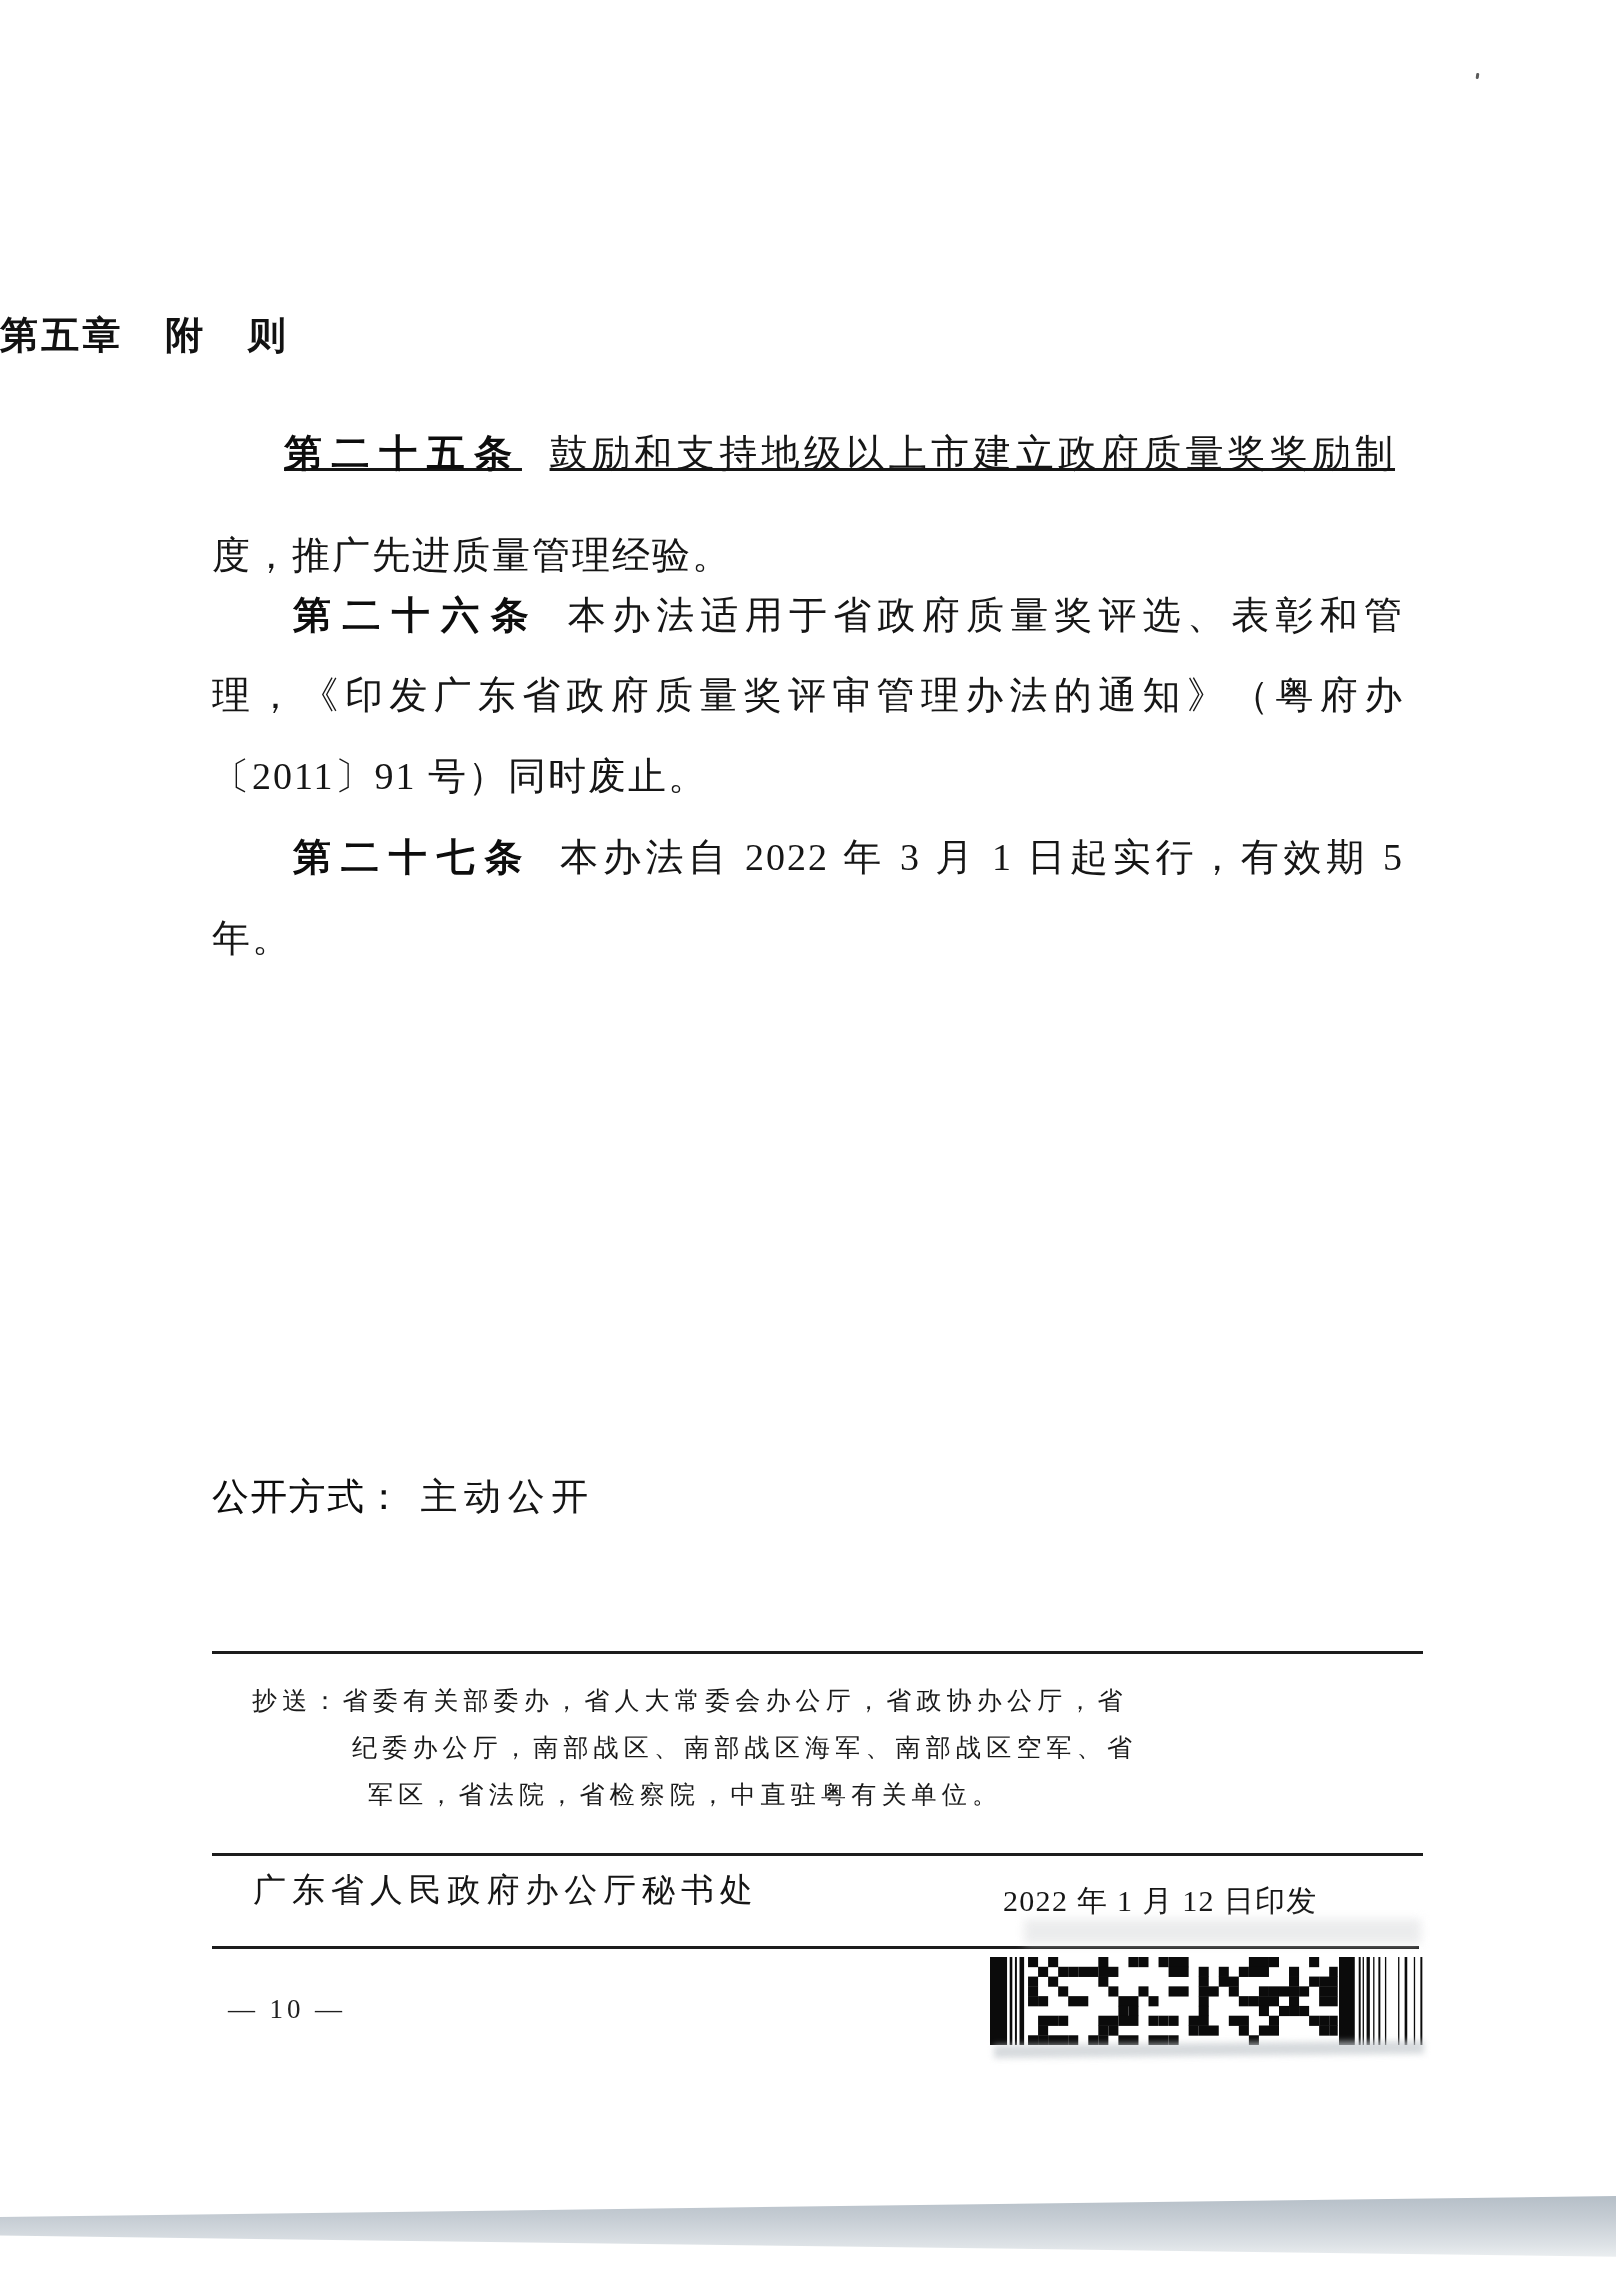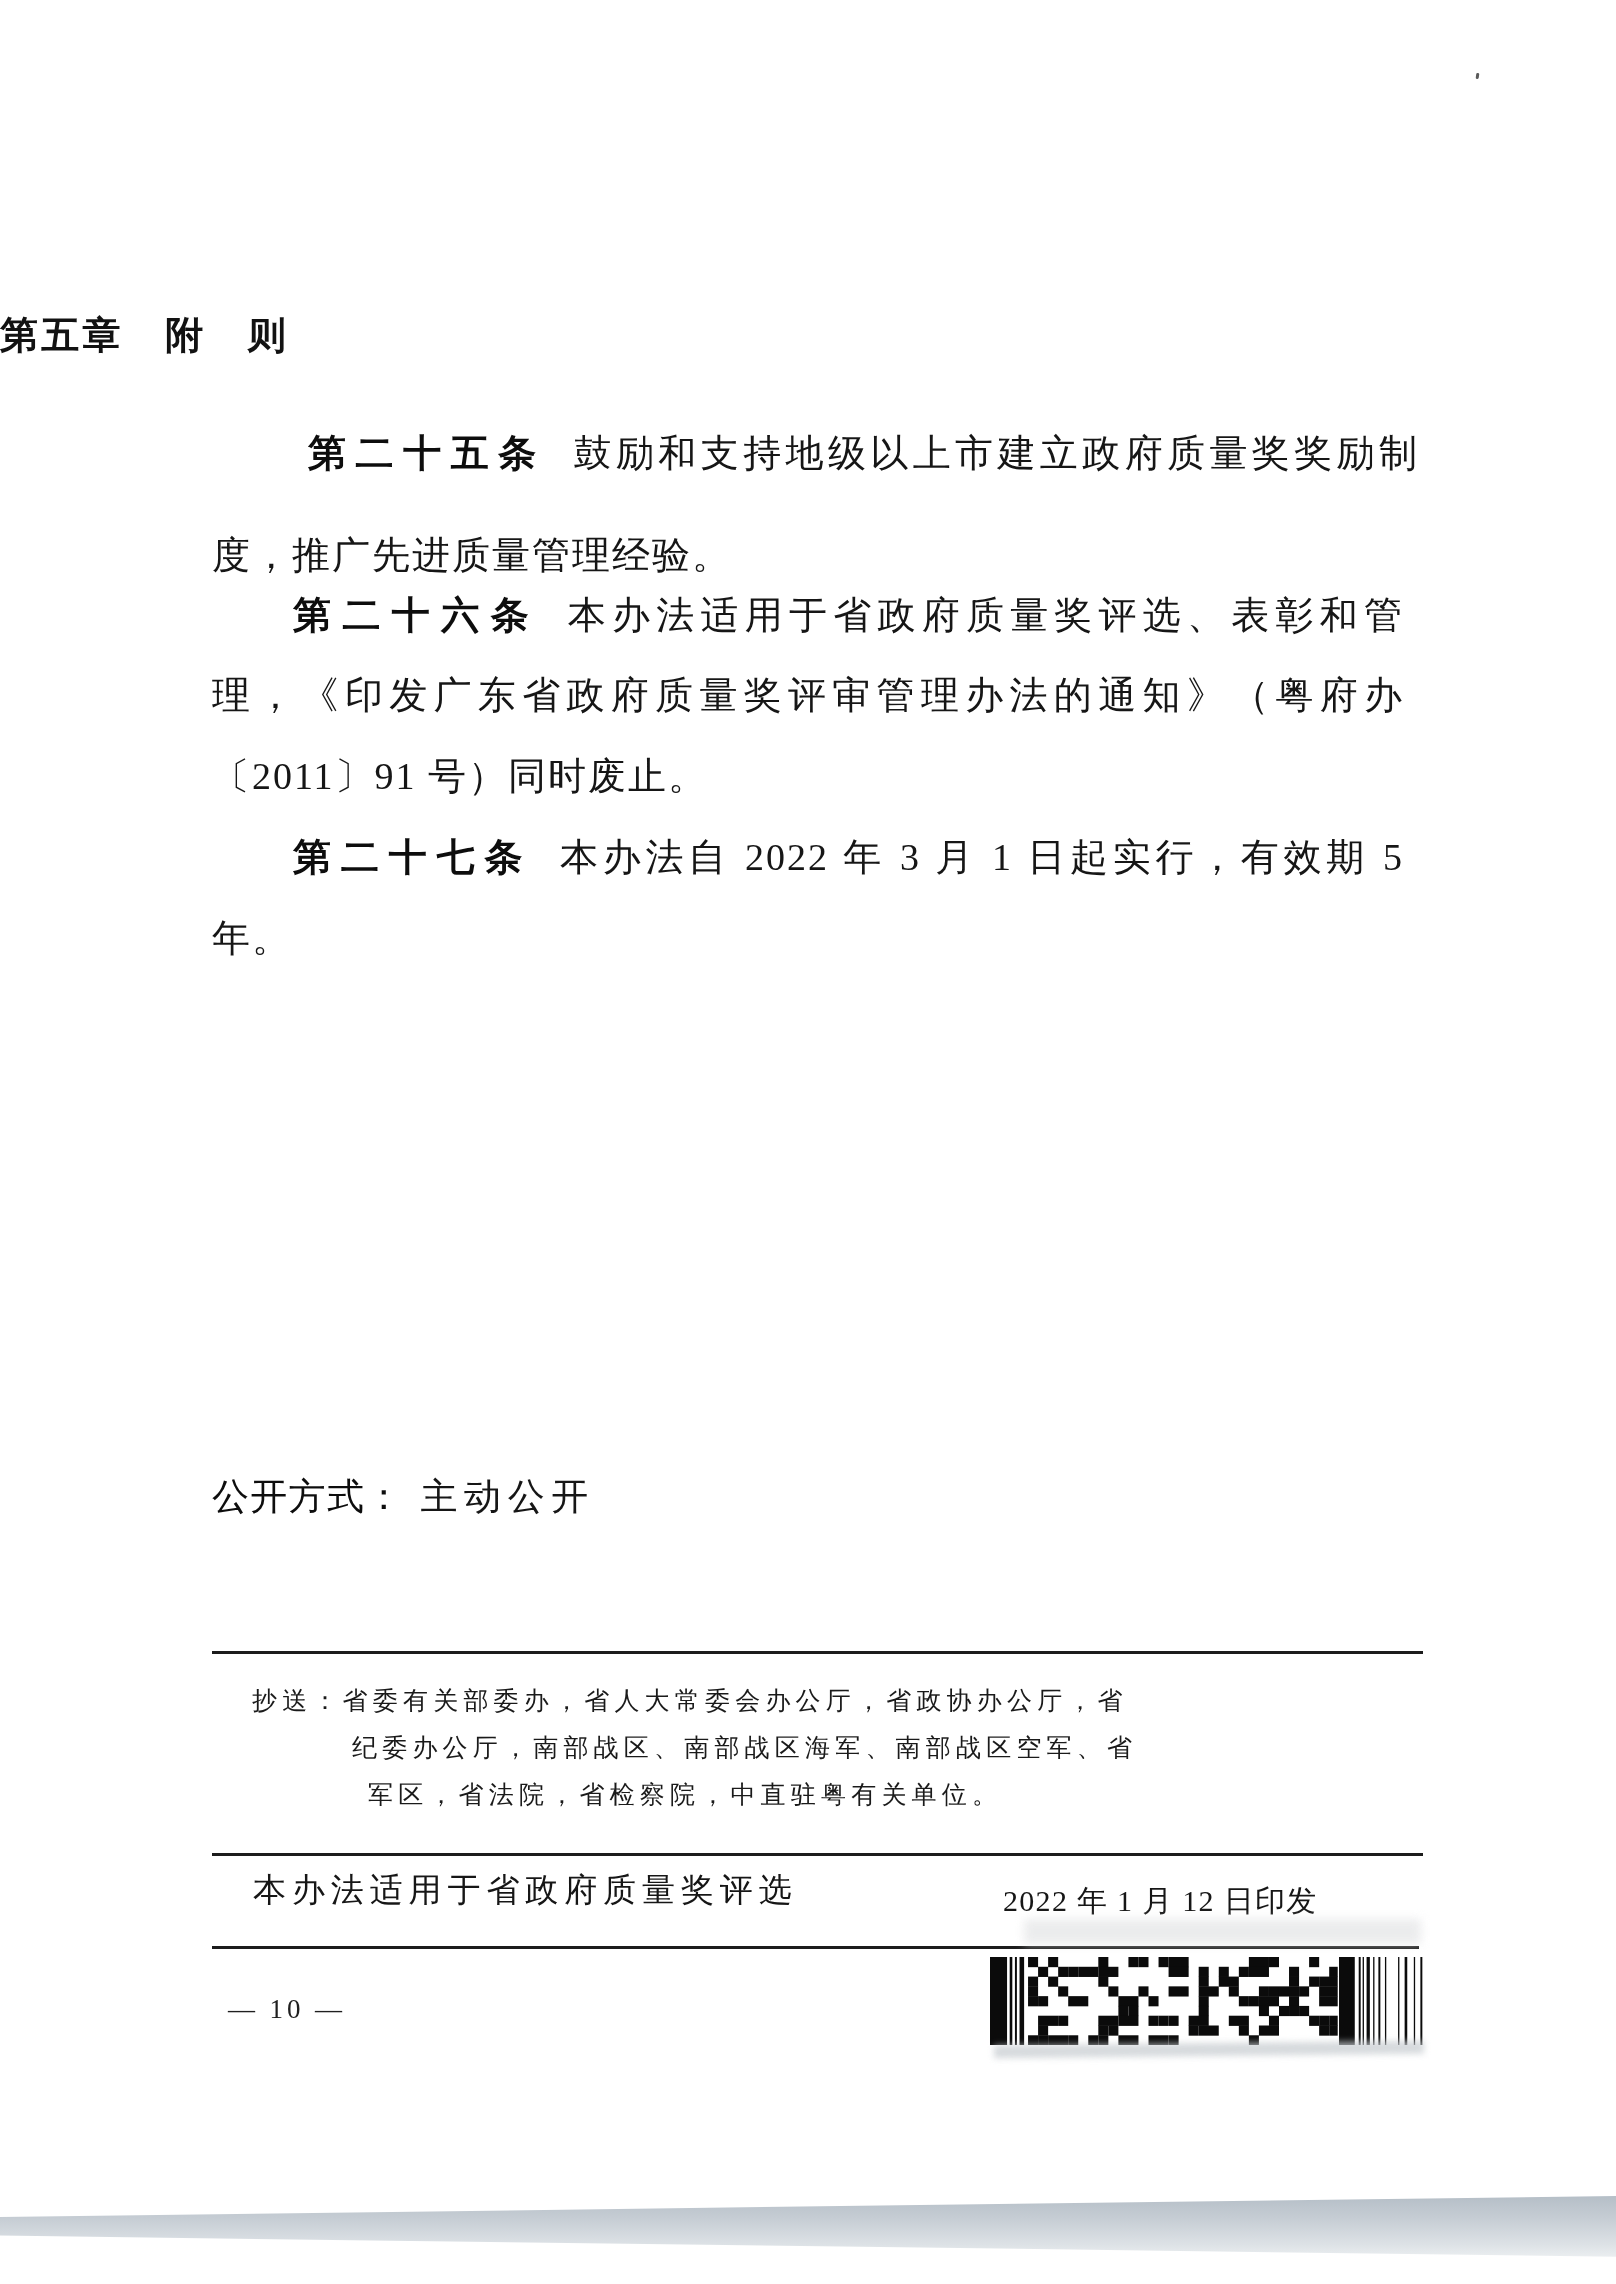--- a/index.html
+++ b/index.html
@@ -67,21 +67,21 @@
   }
 </style>
 </head>
 <body>
 
 <div class="page">
 
   <div class="doc-title">第五章　附　则</div>
 
   <div id="body-lines">
-      <div class="bline just" style="left: 308px; top: 434px; width: 1111px;"><span class="lead">第二十五条</span>鼓励和支持地级以上市建立政府质量奖奖励制</div>
+      <div class="bline just" style="left: 284px; top: 434px; width: 1111px; text-decoration: underline;"><span class="lead">第二十五条</span>鼓励和支持地级以上市建立政府质量奖奖励制</div>
       <div class="bline" style="left: 212px; top: 536px; width: 1192px;">度，推广先进质量管理经验。</div>
       <div class="bline just" style="left: 293px; top: 596px; width: 1111px;"><span class="lead">第二十六条</span>本办法适用于省政府质量奖评选、表彰和管</div>
       <div class="bline just" style="left: 212px; top: 676px; width: 1192px;">理，《印发广东省政府质量奖评审管理办法的通知》（粤府办</div>
       <div class="bline" style="left: 212px; top: 757px; width: 1192px;">〔2011〕91 号）同时废止。</div>
       <div class="bline just" style="left: 293px; top: 838px; width: 1111px;"><span class="lead">第二十七条</span>本办法自 2022 年 3 月 1 日起实行，有效期 5</div>
       <div class="bline" style="left: 212px; top: 919px; width: 1192px;">年。</div>
     </div>
 
   <div class="disclosure">
     <span class="lab">公开方式：</span><span class="val">主动公开</span>
@@ -90,21 +90,21 @@
   <div class="rule r1"></div>
 
   <div id="copy-lines">
       <div class="cline" style="left: 252px; top: 1688px;">抄送：省委有关部委办，省人大常委会办公厅，省政协办公厅，省</div>
       <div class="cline" style="left: 352px; top: 1735px;">纪委办公厅，南部战区、南部战区海军、南部战区空军、省</div>
       <div class="cline" style="left: 368px; top: 1782px;">军区，省法院，省检察院，中直驻粤有关单位。</div>
     </div>
 
   <div class="rule r2"></div>
 
-  <div class="issuer">本办法适用于省政府质量奖评选</div>
+  <div class="issuer">广东省人民政府办公厅秘书处</div>
   <div class="printdate">2022 年 1 月 12 日印发</div>
 
   <div class="rule r3"></div>
 
   <div class="pagenum">— 10 —</div>
 
   <div class="smudge-top"></div>
   <svg class="barcode" id="barcode" viewBox="0 0 660 134" preserveAspectRatio="none">
       <rect x="0" y="0" width="26" height="134" fill="#0b0b0b"></rect>
       <rect x="30" y="0" width="4" height="134" fill="#0b0b0b"></rect>

